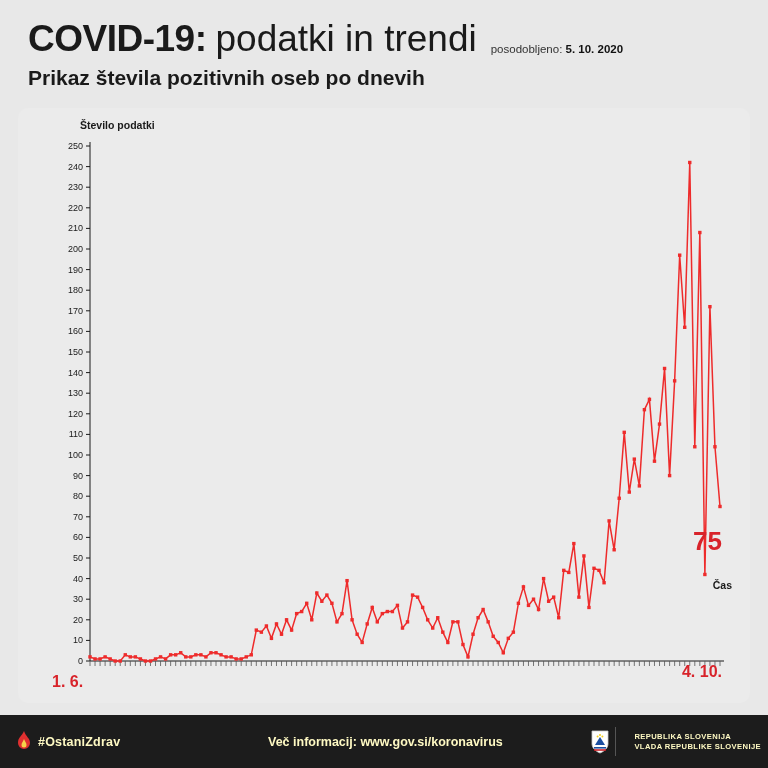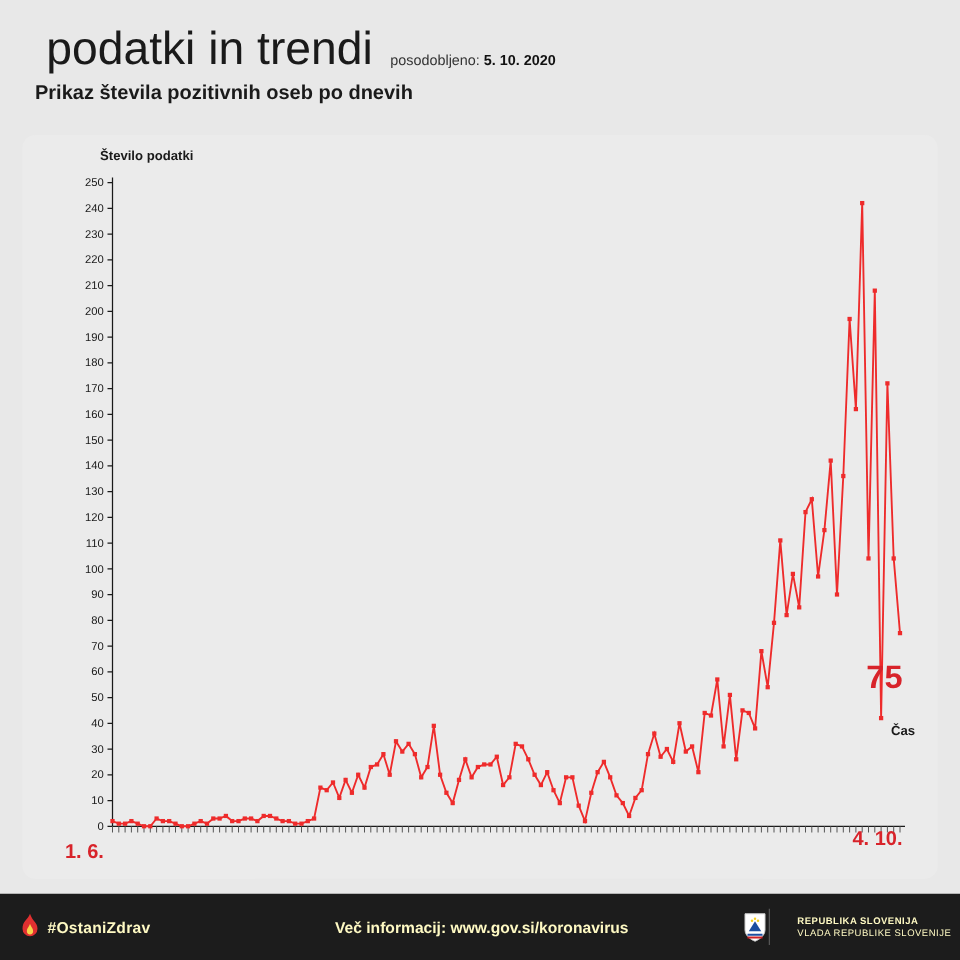--- a/index.html
+++ b/index.html
@@ -45,21 +45,21 @@
     margin-left: 14px;
     font-size: 11.5px;
     color: #333;
     white-space: nowrap;
     align-self: flex-end;
     padding-bottom: 5px;
   }
   .updated b { font-weight: bold; color: #111; }
   .subtitle {
     margin-top: 6px;
-    font-size: 16px;
+    font-size: 21px;
     font-weight: bold;
     color: #1a1a1a;
   }
 
   
   .card {
     position: absolute;
     left: 18px;
     top: 108px;
     width: 732px;
@@ -147,21 +147,21 @@
     align-items: center;
     gap: 24px;
   }
   .coat {
     width: 20px; height: 26px;
   }
   .gov-lines {
     line-height: 1.25;
   }
   .gov-line1 { font-size: 7.6px; font-weight: bold; letter-spacing: 0.4px; }
-  .gov-line2 { font-size: 7.6px; font-weight: normal; letter-spacing: 0.4px; }
+  .gov-line2 { font-size: 7.6px; font-weight: bold; letter-spacing: 0.4px; }
   .footer-divider {
     position: absolute;
     right: 152px;
     top: 12px;
     width: 1px;
     height: 29px;
     background: #555;
   }
 
   .tick-label {
@@ -170,20 +170,21 @@
     font-family: "Liberation Sans", sans-serif;
   }
 </style>
 </head>
 <body>
 
 <div class="page">
 
   <div class="header">
     <div class="title-row">
+      <span class="title-main">COVID-19:</span>
       <span class="title-rest">podatki in trendi</span>
       <span class="updated">
         <span>posodobljeno:</span>
         <b>5. 10. 2020</b>
       </span>
     </div>
     <div class="subtitle">Prikaz števila pozitivnih oseb po dnevih</div>
   </div>
 
   <div class="card">

